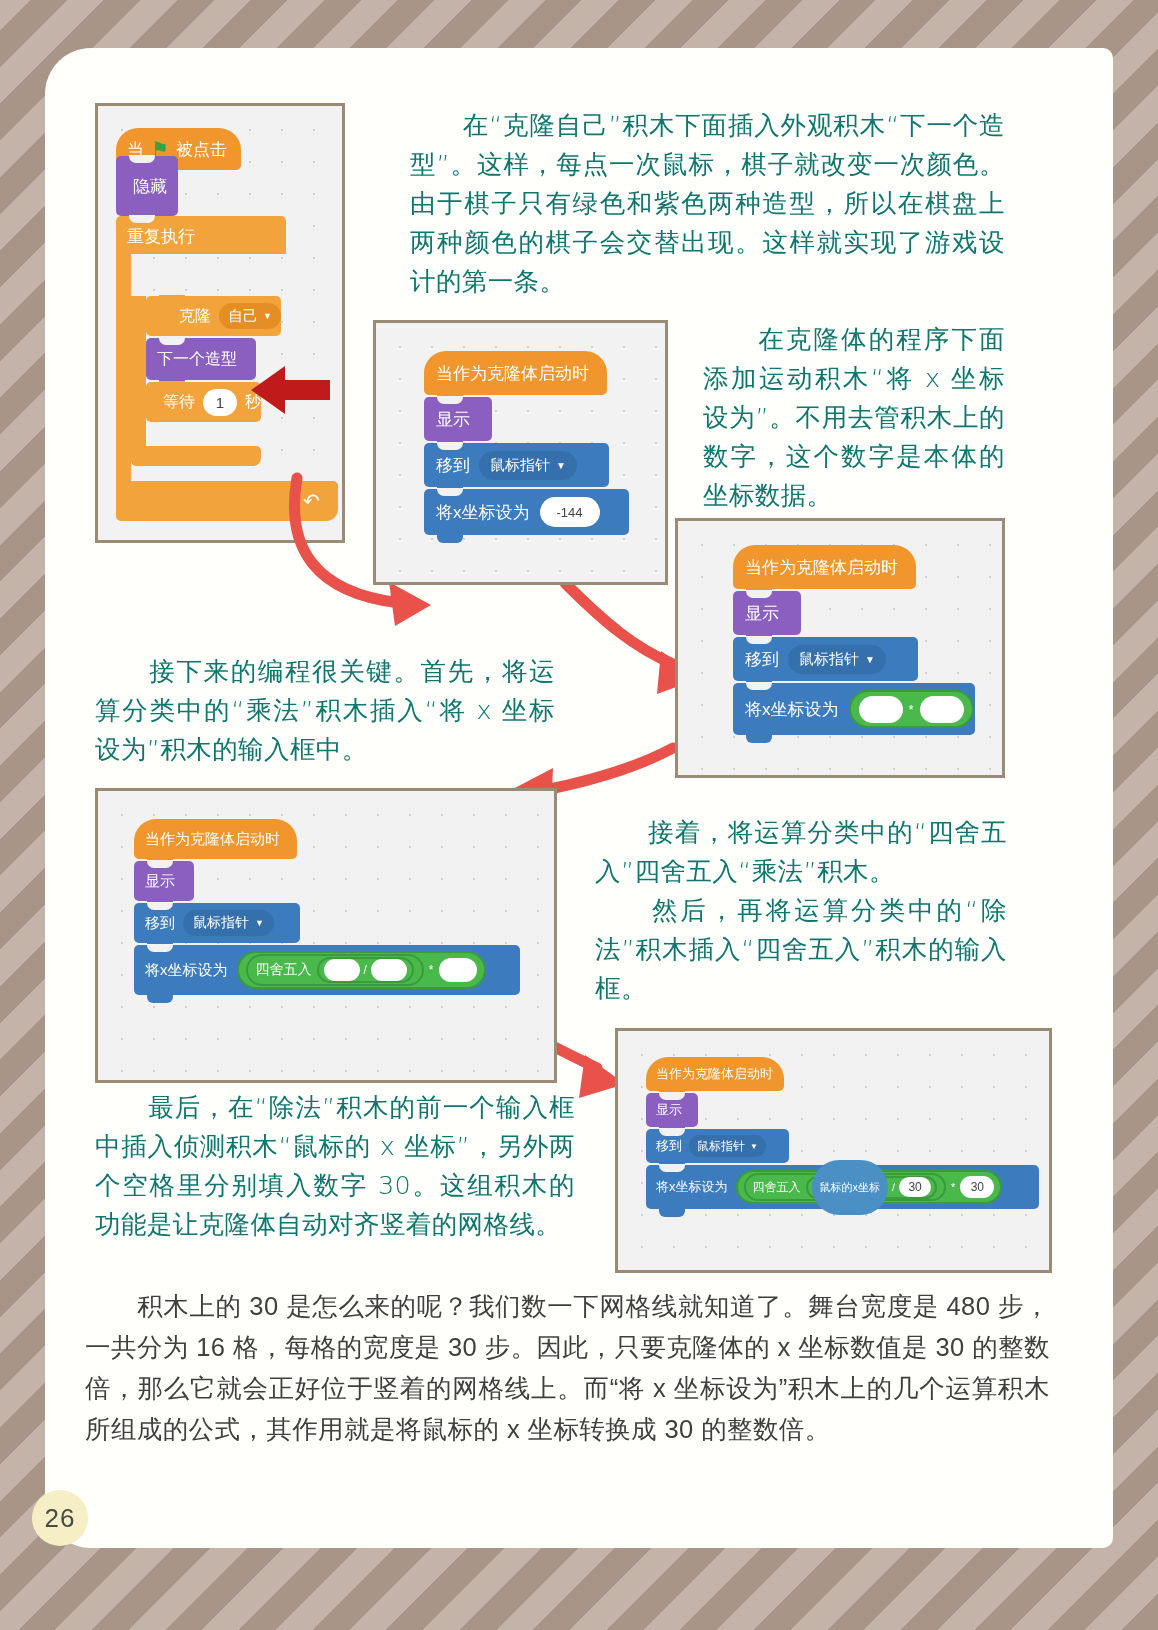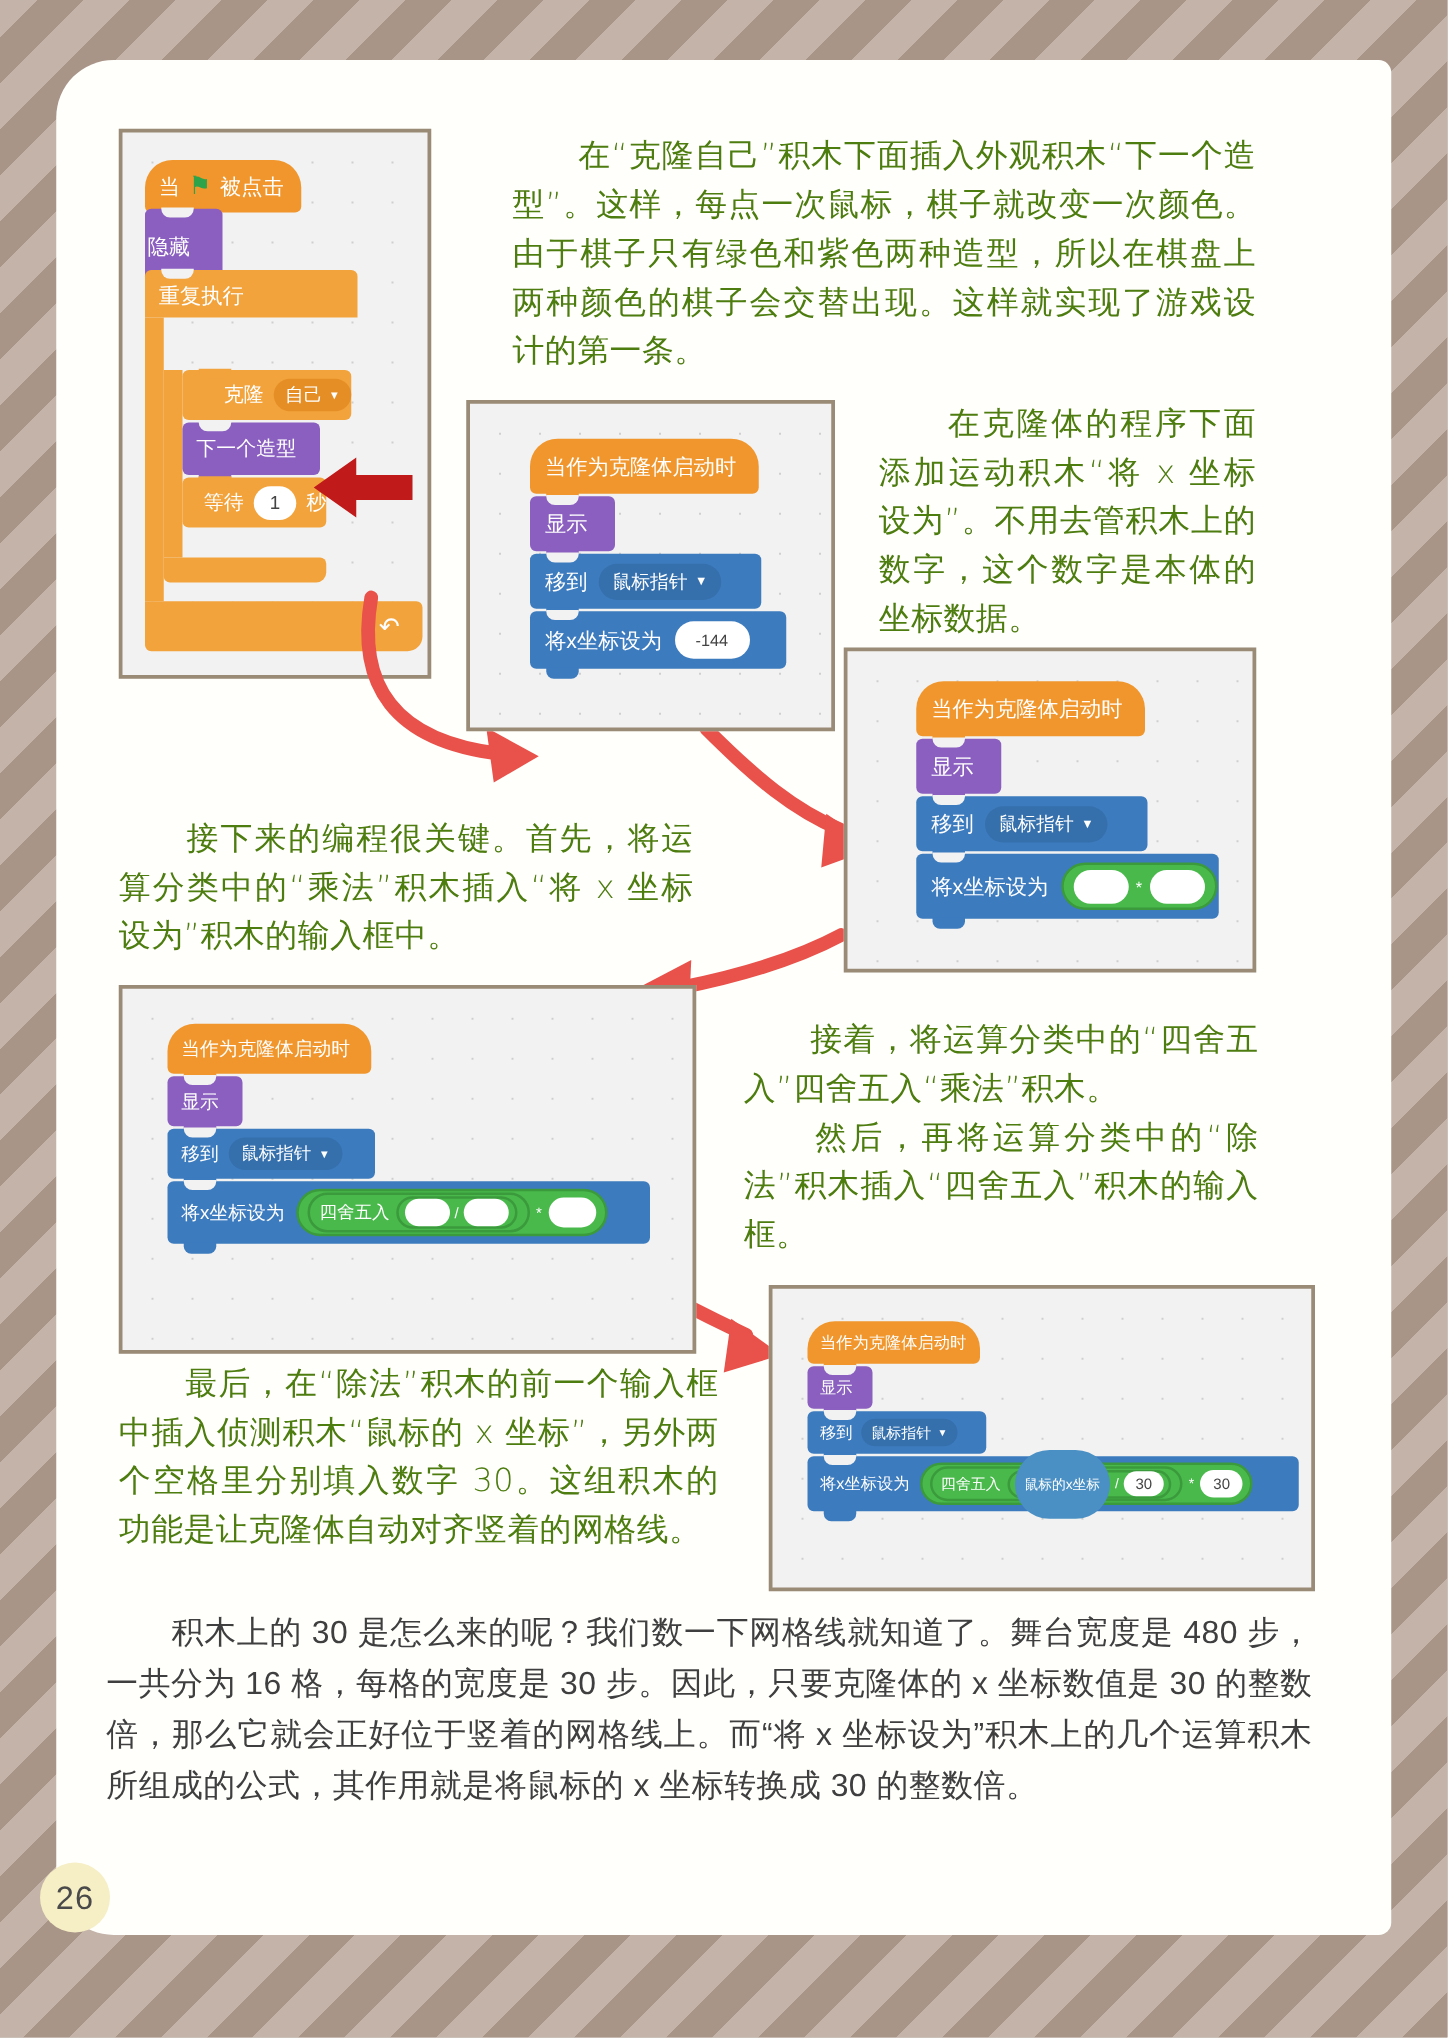--- a/index.html
+++ b/index.html
@@ -25,21 +25,21 @@
   
   #pagenum{
     position:absolute;left:32px;top:1490px;width:56px;height:56px;
     border-radius:50%;background:#f6eec4;
     display:flex;align-items:center;justify-content:center;
     font-size:26px;color:#4a4a4a;letter-spacing:1px;
   }
   
   .para{
     position:absolute;
-    color:#4d7c0f;
+    color:#0f766e;
     font-size:25.5px;
     line-height:39px;
     letter-spacing:0.4px;
     text-align:justify;
     white-space:pre-wrap;
   }
   .para.serifish{font-family:"DejaVu Sans","Liberation Sans",sans-serif;font-weight:300;}
   .para.heavy{font-family:"Liberation Sans","DejaVu Sans",sans-serif;color:#3f3f3f;}
   
   .panel{
@@ -111,21 +111,21 @@
     <div class="dots"></div>
     <div class="scripts">
 
       <div class="blk hat ev" style="left:18px;top:22px;width:125px;height:42px;padding-left:11px;font-size:17px;gap:7px;">
         <span>当</span>
         <span class="flag">⚑</span>
         <span>被点击</span>
         <span class="notch"></span>
       </div>
 
-      <div class="blk look" style="left:18px;top:61px;width:62px;height:60px;padding-left:2px;font-size:17px;">
+      <div class="blk look" style="left:18px;top:50px;width:62px;height:60px;padding-left:17px;font-size:17px;">
         <span class="notch-top"></span>
         <span>隐藏</span>
         <span class="notch"></span>
       </div>
 
       <div style="position:absolute;left:18px;top:110px;width:170px;height:38px;background:#f2a33c;border-radius:5px 5px 0 0;">
         <span class="notch-top"></span>
         <span style="position:absolute;left:11px;top:9px;font-size:17px;color:#fff;">重复执行</span>
       </div>
       <div style="position:absolute;left:18px;top:148px;width:15px;height:227px;background:#f2a33c;"></div>

